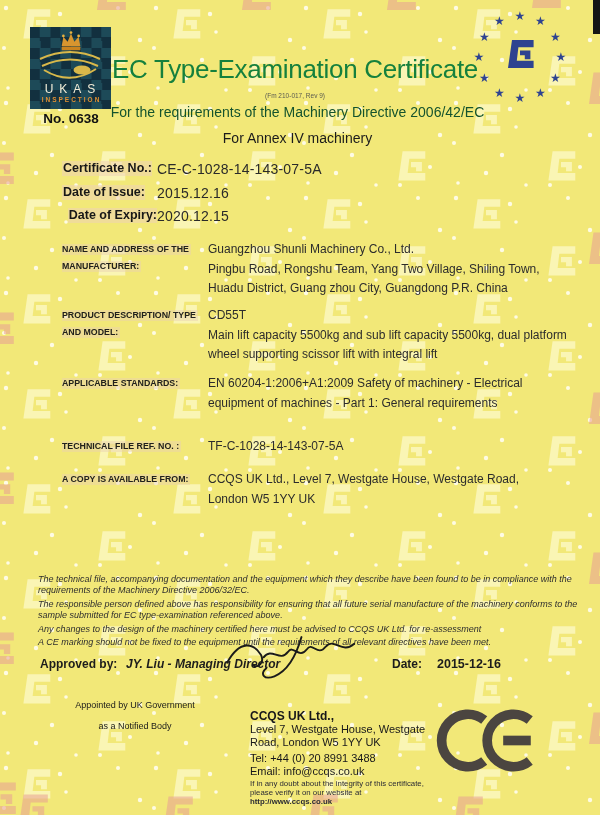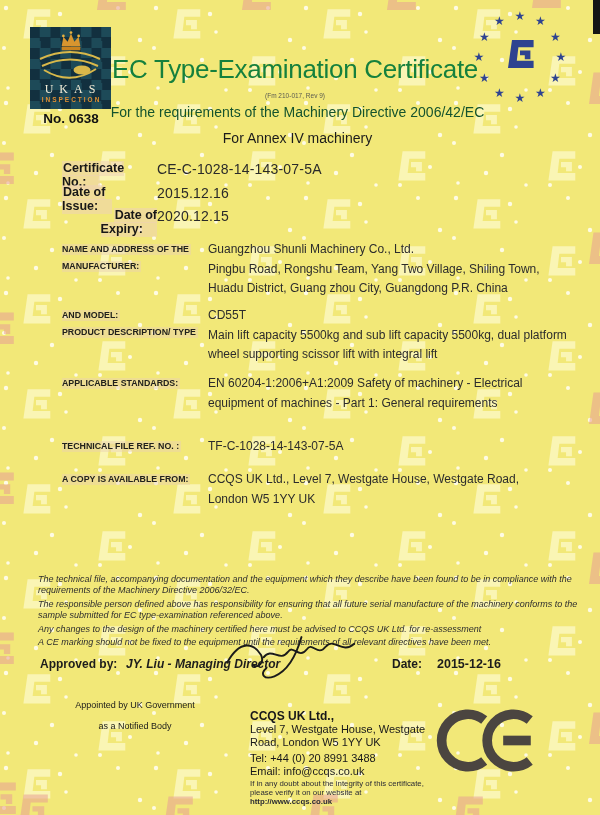--- a/index.html
+++ b/index.html
@@ -7,40 +7,40 @@
         overflow:hidden;font-family:"Liberation Sans",sans-serif;color:#1c1c1c;}
   .bg{position:absolute;left:0;top:0;z-index:0;}
   .layer{position:absolute;z-index:1;}
 
   
   .ukas{left:30px;top:27px;width:81px;height:82px;
         background:conic-gradient(#1d4a58 25%,#12303f 0 50%,#1d4a58 0 75%,#12303f 0);
         background-size:20.5px 21px;text-align:center;}
   .ukas-crown{position:absolute;left:27px;top:3px;}
   .ukas-eye{position:absolute;left:8px;top:22px;}
-  .ukas-word{position:absolute;left:0;top:55px;width:81px;font-family:Liberation Serif, serif;
+  .ukas-word{position:absolute;left:0;top:55px;width:81px;font-family:Liberation Sans, sans-serif;
              font-size:12px;letter-spacing:6px;padding-left:5px;box-sizing:border-box;color:#f2ecd7;}
   .ukas-insp{position:absolute;left:0;top:69px;width:81px;font-size:6.5px;letter-spacing:2px;
              padding-left:2px;box-sizing:border-box;color:#e09033;font-weight:bold;}
   .ukas-no{left:22px;top:111px;width:98px;text-align:center;font-size:13.5px;font-weight:bold;color:#111;}
 
   
   .title{left:60px;top:54px;width:470px;text-align:center;font-size:26px;color:#15803d;letter-spacing:-0.3px;}
   .formref{left:60px;top:92px;width:470px;text-align:center;font-size:6.5px;color:#5a5a50;}
   .sub1{left:20px;top:104px;width:555px;text-align:center;font-size:14px;color:#14532d;}
   .sub2{left:20px;top:130px;width:555px;text-align:center;font-size:14px;color:#1b1b1b;}
   .eu{left:468px;top:5px;width:104px;height:104px;}
   .eu-star{position:absolute;font-size:12px;color:#2e4390;line-height:12px;width:12px;text-align:center;}
   .eu-logo{position:absolute;left:32px;top:31px;}
   .corner-bar{right:0;top:0;width:7px;height:34px;background:#151515;}
 
   
   .frow{left:62px;display:flex;align-items:flex-start;}
   .f-label{width:95px;font-size:12.5px;font-weight:bold;color:#171717;}
-  .f-label span{background:rgba(238,210,180,0.55);padding:0 14px 1px 1px;}
+  .f-label span{background:rgba(238,210,180,0.55);padding:0 0 1px 1px;}
   .f-value{font-size:14px;color:#2a2a2a;letter-spacing:0.2px;}
 
   
   .sec{left:62px;width:505px;}
   .sec-label{position:absolute;left:0;top:1px;width:142px;font-size:8.8px;font-weight:bold;
              color:#20201c;line-height:17px;}
   .sec-label div span{background:rgba(232,208,178,0.45);padding:0 2px 1px 0;}
   .sec-vals{position:absolute;left:146px;top:0;width:360px;font-size:12px;color:#2c2c2c;line-height:19.5px;}
 
   
@@ -188,22 +188,22 @@
     </div>
     <div class="sec-vals">
       <div>Guangzhou Shunli Machinery Co., Ltd.</div>
       <div>Pingbu Road, Rongshu Team, Yang Two Village, Shiling Town,</div>
       <div>Huadu District, Guang zhou City, Guangdong P.R. China</div>
     </div>
   </div>
 
   <div class="layer sec" style="top:306px;">
     <div class="sec-label">
+      <div><span>PRODUCT DESCRIPTION/ TYPE</span></div>
       <div><span>AND MODEL:</span></div>
-      <div><span>PRODUCT DESCRIPTION/ TYPE</span></div>
     </div>
     <div class="sec-vals">
       <div>CD55T</div>
       <div>Main lift capacity 5500kg and sub lift capacity 5500kg, dual platform</div>
       <div>wheel supporting scissor lift with integral lift</div>
     </div>
   </div>
 
   <div class="layer sec" style="top:374px;">
     <div class="sec-label">

